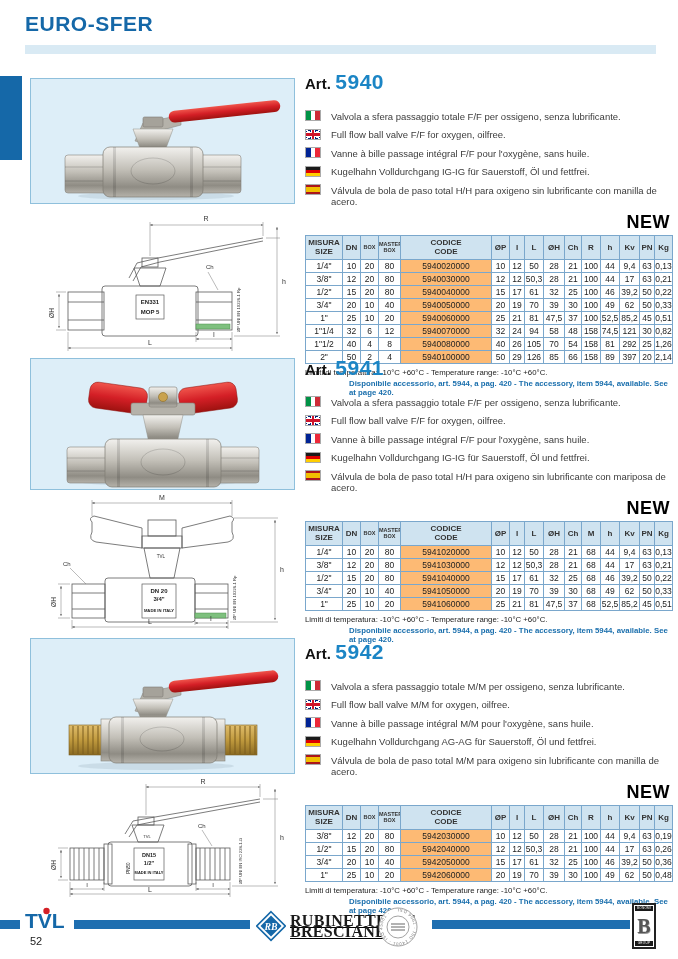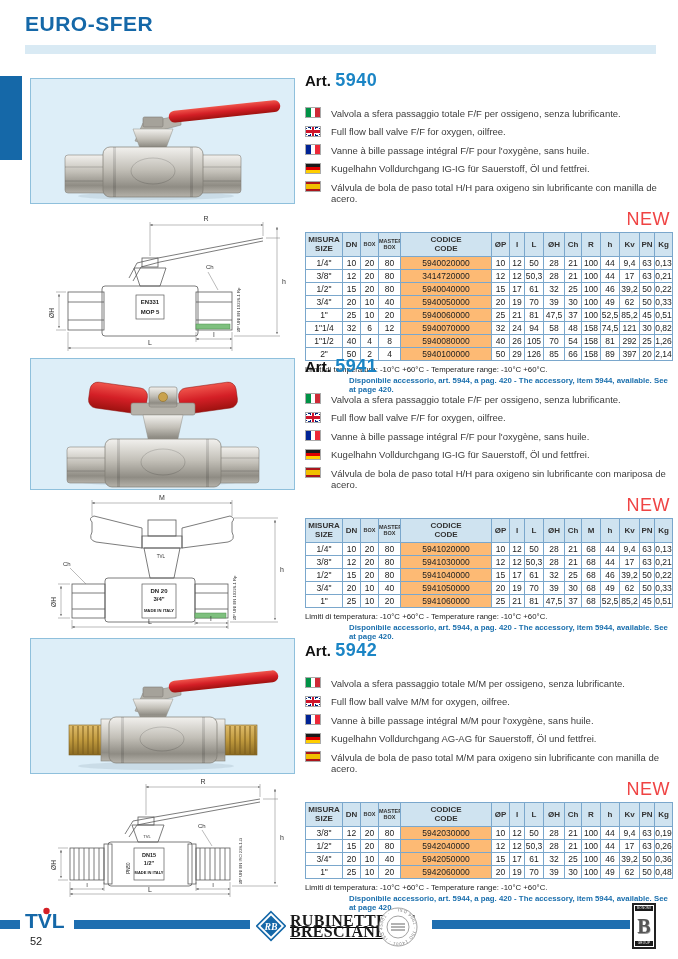--- a/index.html
+++ b/index.html
@@ -15,38 +15,38 @@
   
   .photo-box { position:absolute; left:30px; width:265px; background:#ddeef8;
                border:1px solid #8fc0dc; }
   .photo-box svg { display:block; }
   .drawing { position:absolute; left:30px; width:265px; background:#fff; }
 
   
   .right-col { position:absolute; left:305px; width:367px; }
   .art-title { white-space:nowrap; }
   .art-prefix { font-size:15px; font-weight:bold; color:#111; }
-  .art-number { font-size:18px; font-weight:bold; color:#1b85c5; letter-spacing:.5px;text-align:center; }
+  .art-number { font-size:21px; font-weight:bold; color:#1b85c5; letter-spacing:.5px;text-align:center; }
   .desc-list { margin-top:16px; }
   .desc-row { display:flex; align-items:flex-start; gap:10px; margin-bottom:7px; min-height:11px; }
   .desc-text { font-size:9.5px; color:#3c3c3c; line-height:11px; padding-top:0.5px; }
   .flag { flex:0 0 16px; width:16px; height:11px; border:1px solid #aaa; display:inline-block; }
   .flag-it { background:linear-gradient(90deg,#009246 33%,#fff 33% 66%,#ce2b37 66%); }
   .flag-fr { background:linear-gradient(90deg,#002395 33%,#fff 33% 66%,#ed2939 66%); }
   .flag-de { background:linear-gradient(180deg,#1a1a1a 33%,#d00 33% 66%,#ffce00 66%); }
   .flag-es { background:linear-gradient(180deg,#aa151b 25%,#f1bf00 25% 75%,#aa151b 75%); }
   .flag-en { background:
       linear-gradient(90deg,transparent 42%,#cf142b 42% 58%,transparent 58%),
       linear-gradient(180deg,transparent 36%,#cf142b 36% 64%,transparent 64%),
       linear-gradient(90deg,transparent 33%,#fff 33% 67%,transparent 67%),
       linear-gradient(180deg,transparent 27%,#fff 27% 73%,transparent 73%),
       linear-gradient(to bottom right,transparent 45%,#fff 45% 55%,transparent 55%),
       linear-gradient(to top right,transparent 45%,#fff 45% 55%,transparent 55%),
       #00247d; }
-  .new-badge { text-align:right; font-size:18px; font-weight:400; color:#ef4444;
+  .new-badge { text-align:right; font-size:18px; font-weight:700; color:#000000;
                letter-spacing:.5px; margin:-2px 2px 2px 0; }
 
   
   table.spec { border-collapse:collapse; table-layout:fixed; width:367px;
                font-size:8.5px; color:#222; }
   table.spec th, table.spec td { border:1px solid #7aa7cc; text-align:center;
                padding:1px 0; overflow:hidden; }
   table.spec th { background:#cfe3f0; font-weight:bold; font-size:8px;
                white-space:pre-line; line-height:9px; height:24px; color:#333; }
   table.spec th:nth-child(3), table.spec th:nth-child(4) { font-size:5.5px; line-height:6px; }
@@ -244,21 +244,21 @@
             <td>44</td>
             <td>9,4</td>
             <td>63</td>
             <td>0,13</td>
           </tr>
           <tr>
             <td>3/8"</td>
             <td>12</td>
             <td>20</td>
             <td>80</td>
-            <td class="code-cell">3414720000</td>
+            <td class="code-cell">5940030000</td>
             <td>12</td>
             <td>12</td>
             <td>50,3</td>
             <td>28</td>
             <td>21</td>
             <td>100</td>
             <td>44</td>
             <td>17</td>
             <td>63</td>
             <td>0,21</td>

